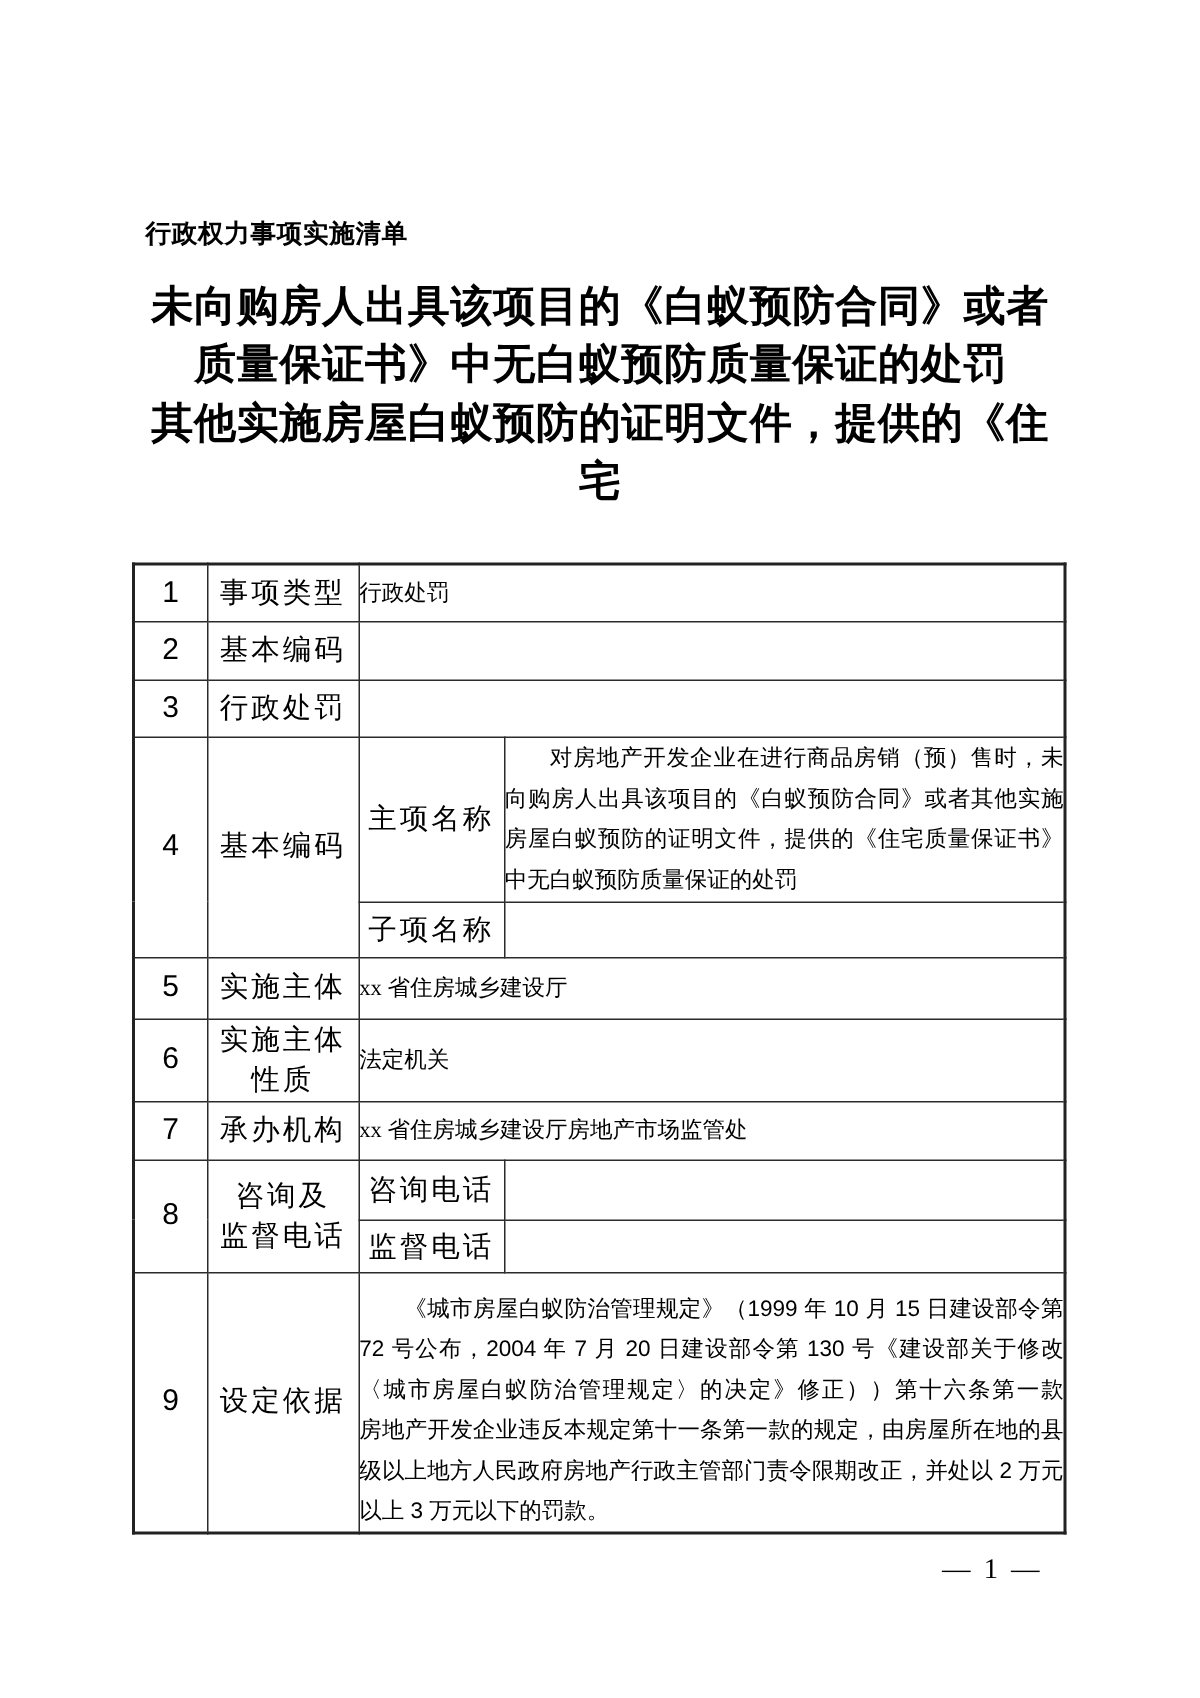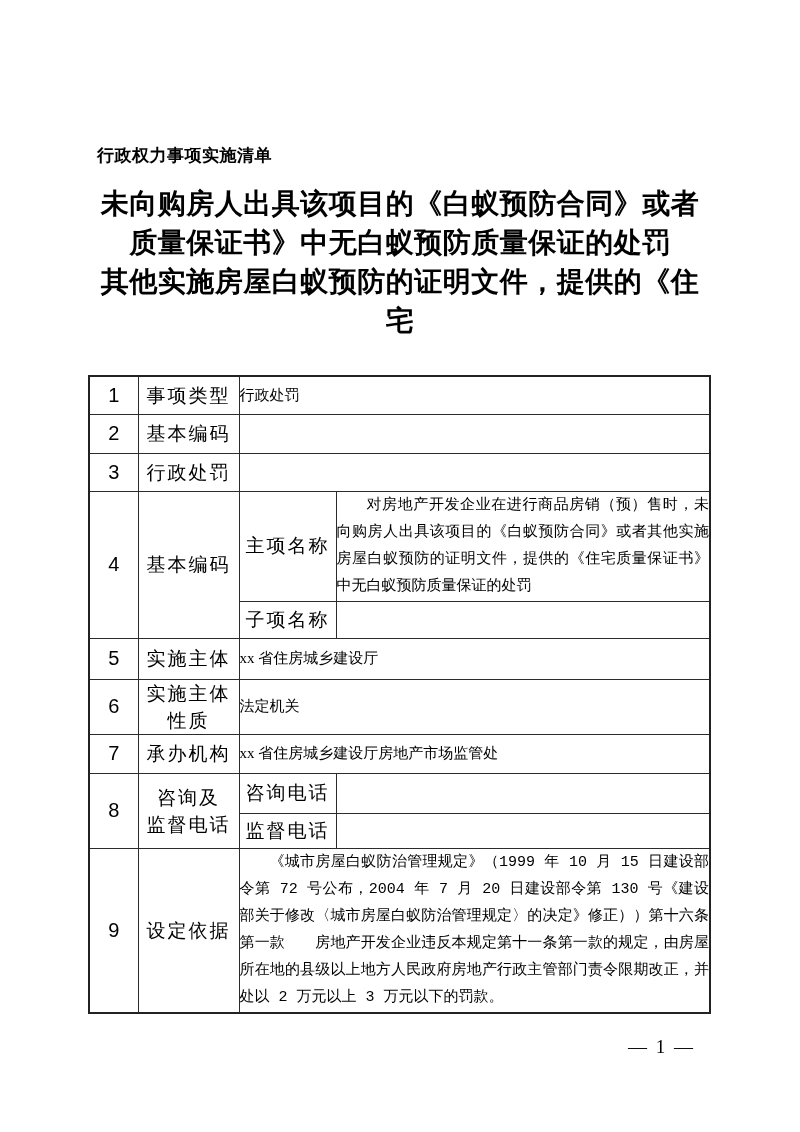--- a/index.html
+++ b/index.html
@@ -74,29 +74,30 @@
   }
   td.value-cell {
     font-family: "Liberation Serif", serif;
     font-size: 15px;
     vertical-align: middle;
     padding-left: 23px;
     padding-right: 6px;
     margin-left: 23px;
   }
   td.value-multiline {
-    font-family: Liberation Mono, monospace;
+    font-family: Liberation Sans, sans-serif;
     font-size: 15px;
     vertical-align: top;
     text-align: justify;
     text-indent: 2em;
     line-height: 27px;
     padding: 2px 9px 2px 8px;
   }
   td.value-multiline.law {
+    padding-top: 10px;
     margin-top: 31px;
   }
   .page-number {
     position: absolute;
     left: 628px;
     top: 1036px;
     font-family: "Liberation Serif", serif;
     font-size: 19px;
     letter-spacing: 2px;
   }

